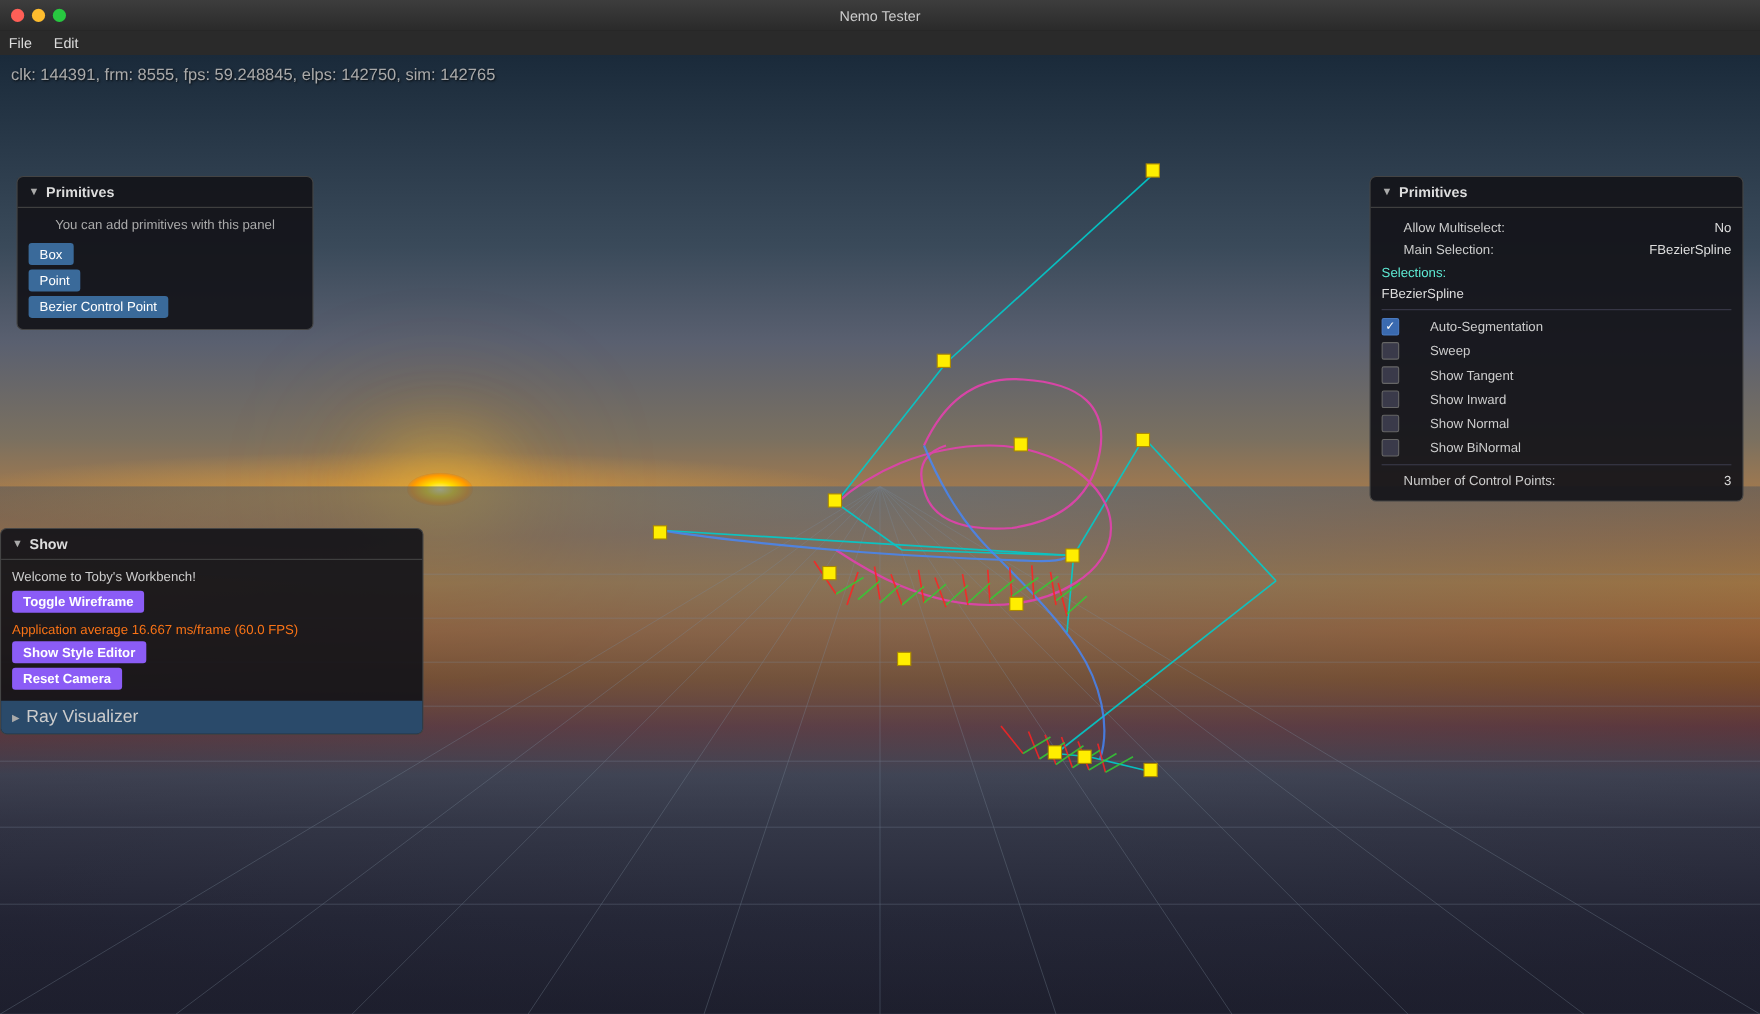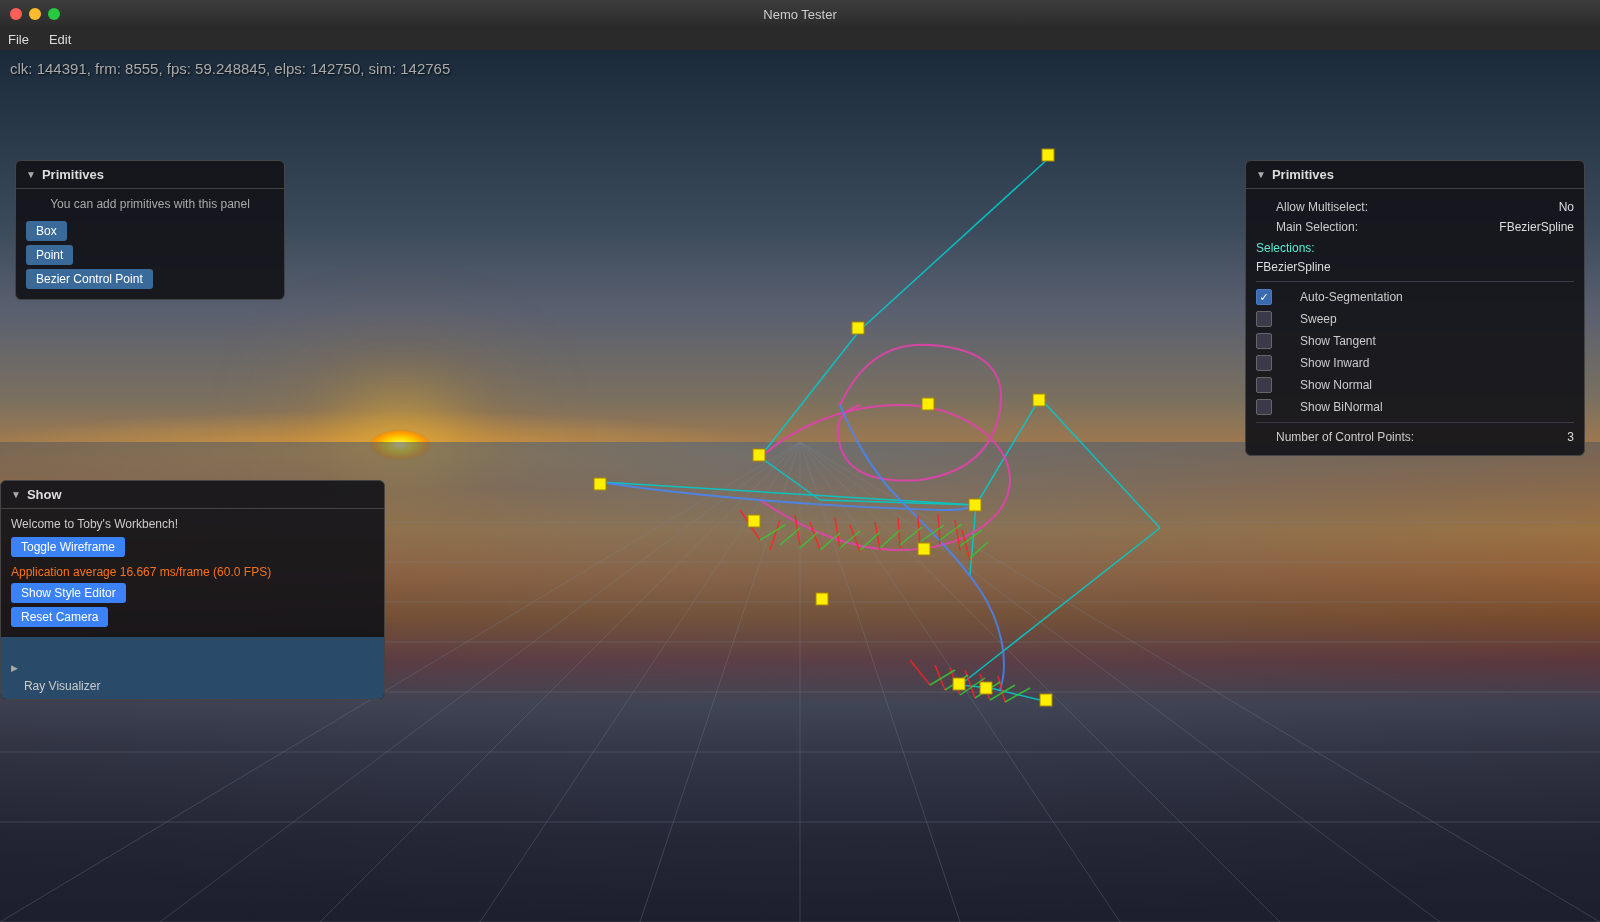--- a/index.html
+++ b/index.html
@@ -195,48 +195,49 @@
       left: 0;
       width: 385px;
     }
     .debug-welcome {
       color: #ccc;
       font-size: 12px;
       margin-bottom: 6px;
     }
     .debug-button {
       display: block;
-      background: #3b82f6;
+      background: #8b5cf6;
       color: #fff;
       border: none;
       border-radius: 3px;
       padding: 3px 10px;
       margin-bottom: 4px;
       font-size: 12px;
       cursor: pointer;
       width: auto;
       display: inline-block;
+      font-weight: bold;
     }
     .debug-fps {
       color: #f97316;
       font-size: 12px;
       margin: 4px 0;
     }
     .ray-visualizer-header {
       display: flex;
       align-items: center;
       gap: 6px;
       padding: 6px 10px;
       background: #2a4a6a;
       border-radius: 0 0 5px 5px;
       cursor: pointer;
       margin: 4px -10px -8px -10px;
       margin-top: 6px;
     }
-    .ray-viz-label { color: #ccc; font-size: 12px; margin-top: 36px; }
+    .ray-viz-label { color: #ccc; font-size: 16px; }
     .triangle-right { font-size: 9px; color: #aaa; }
 
     
     #interaction-panel {
       top: 110px;
       right: 15px;
       width: 340px;
     }
     .interaction-row {
       display: flex;

